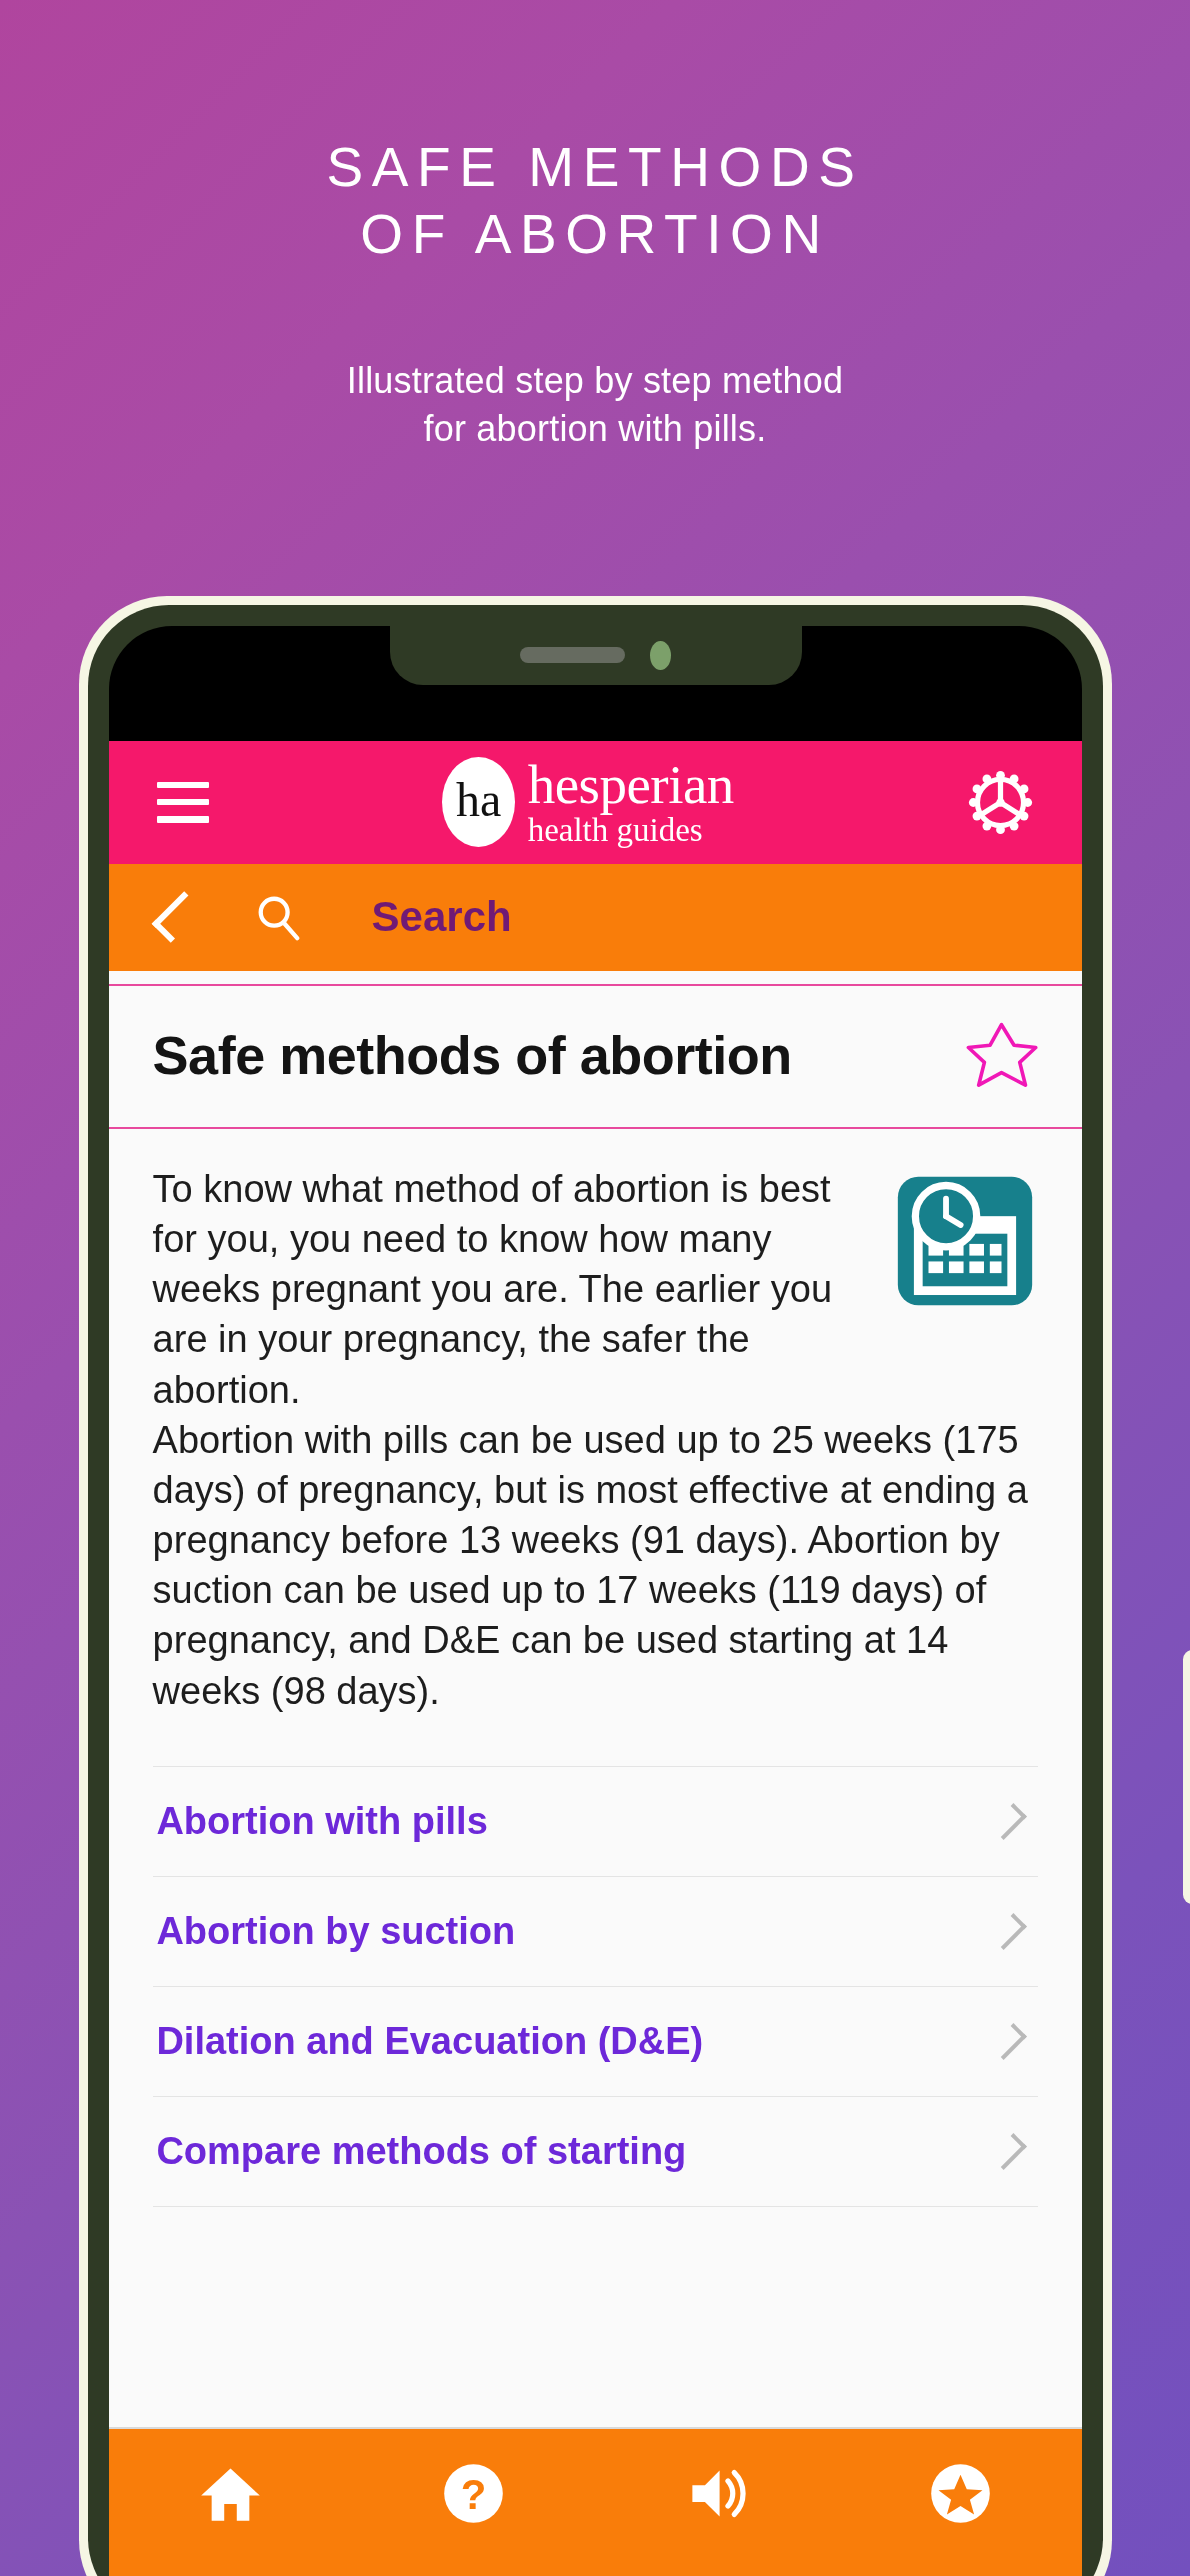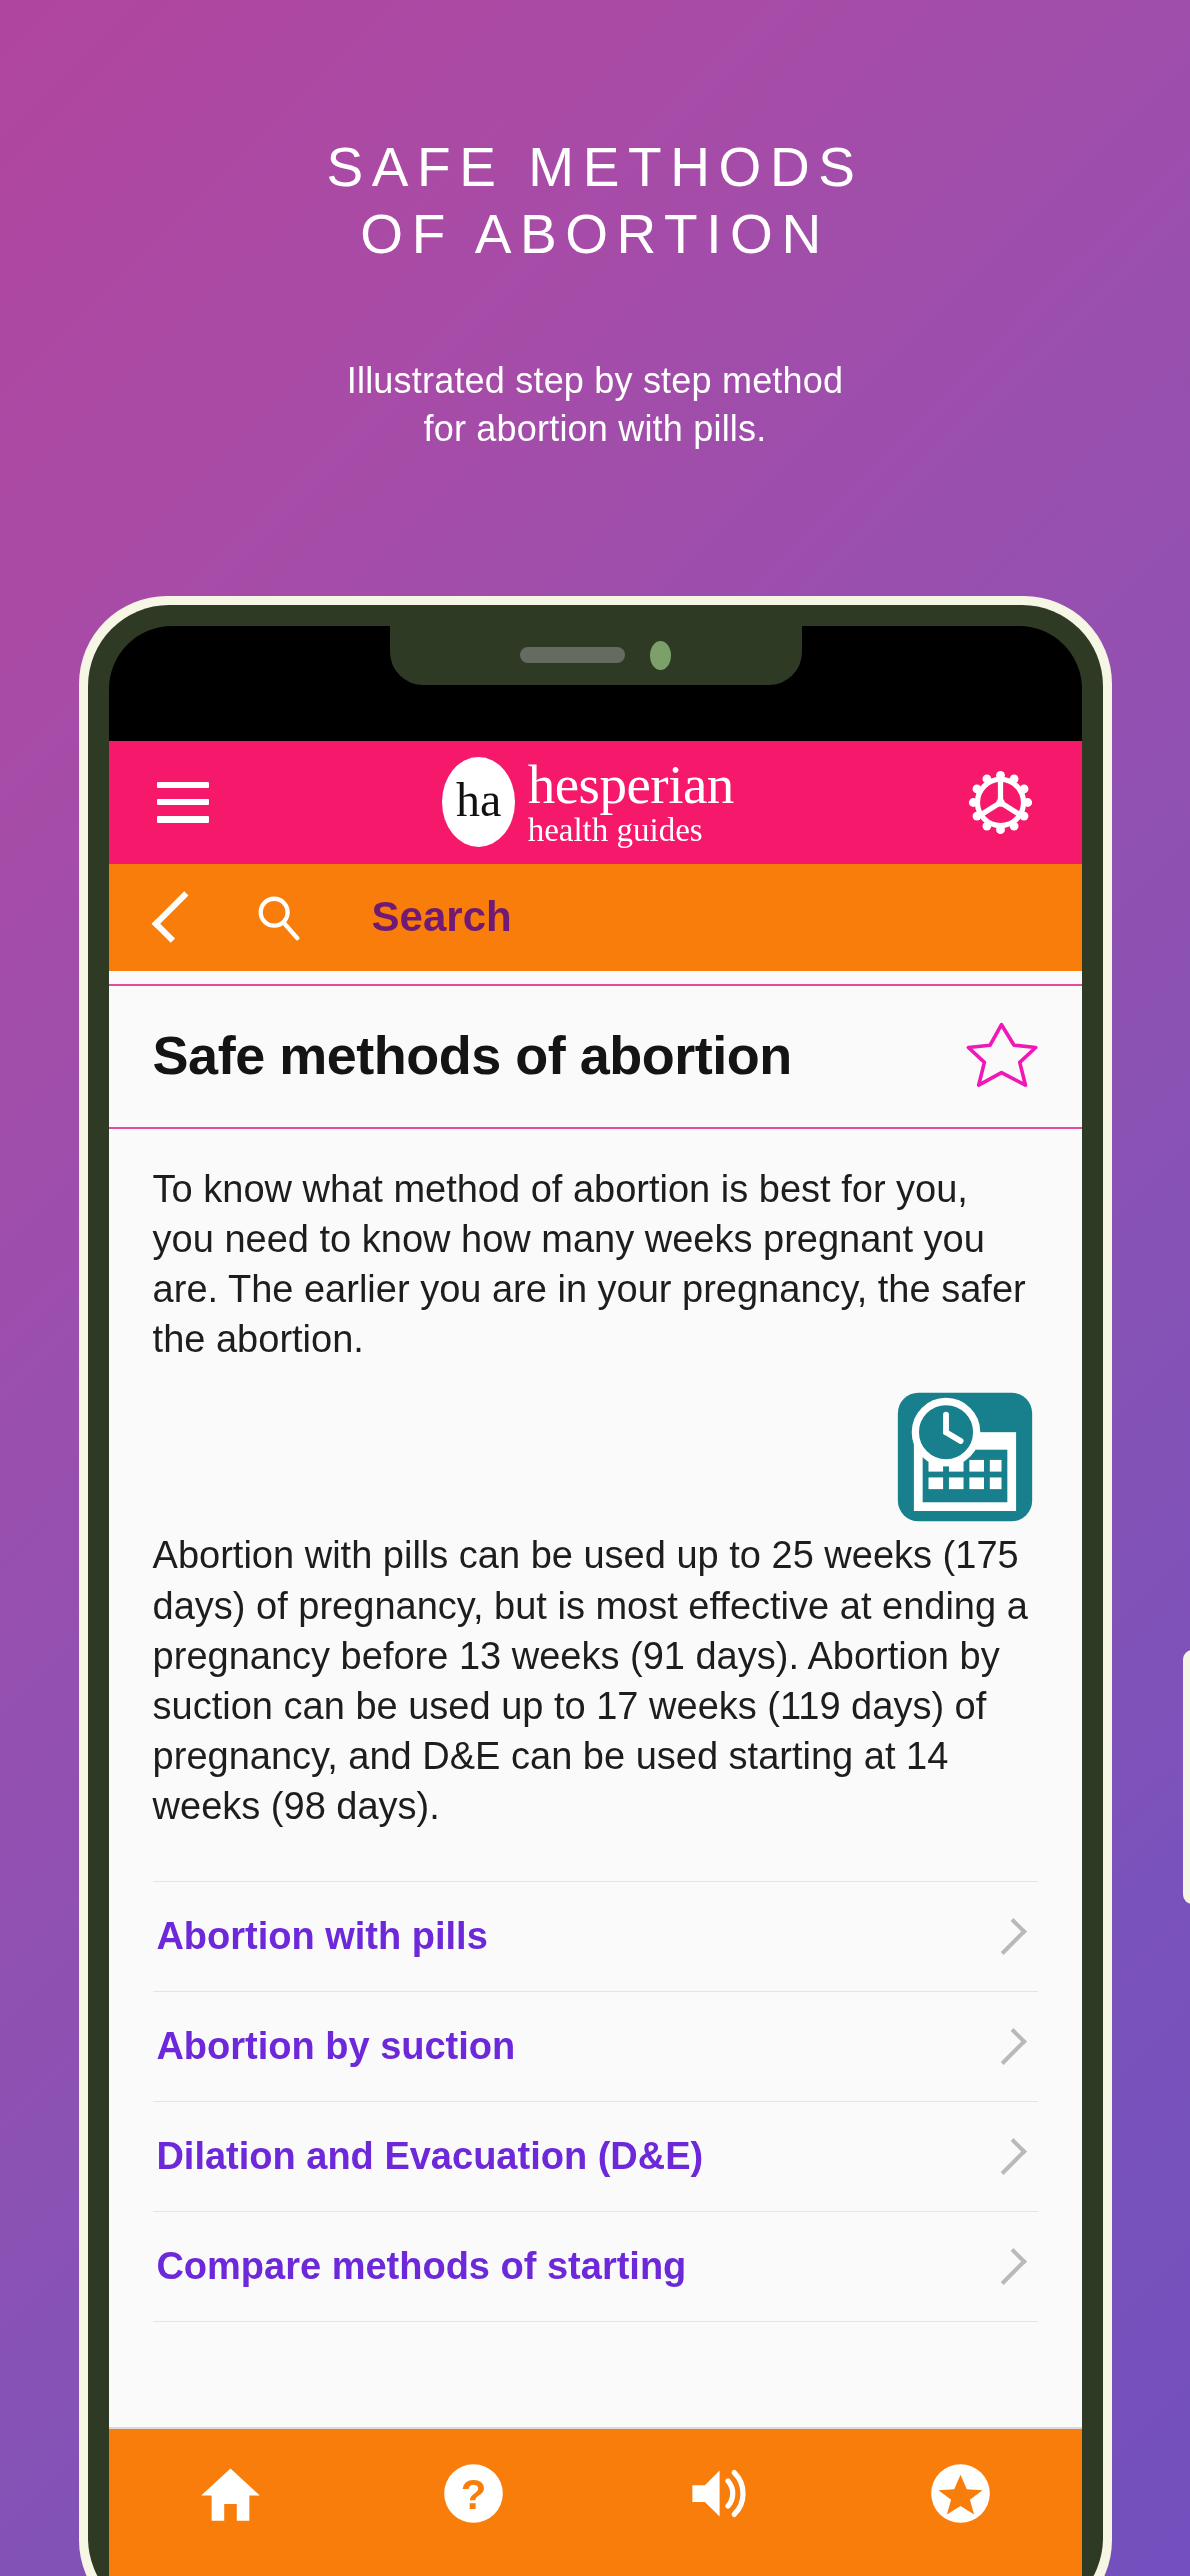--- a/index.html
+++ b/index.html
@@ -215,21 +215,21 @@
   .page-title {
     font-size: 54px;
     font-weight: bold;
     color: #141414;
     letter-spacing: -0.5px;
   }
   .star-outline { width: 73px; height: 73px; flex: 0 0 auto; cursor: pointer; }
 
   .body-wrap { padding: 35px 44px 0 44px; }
 
-  .para-row { display: flex; align-items: flex-end; gap: 16px; flex-direction: column; }
+  .para-row { display: flex; align-items: flex-start; gap: 32px; }
   .para {
     font-size: 38px;
     line-height: 1.32;
     color: #1d1d1d;
     flex: 1 1 auto;
   }
   .cal-icon { width: 146px; height: 146px; flex: 0 0 auto; margin-top: 3.8px; }
 
   .links {
     margin-top: 50px;

